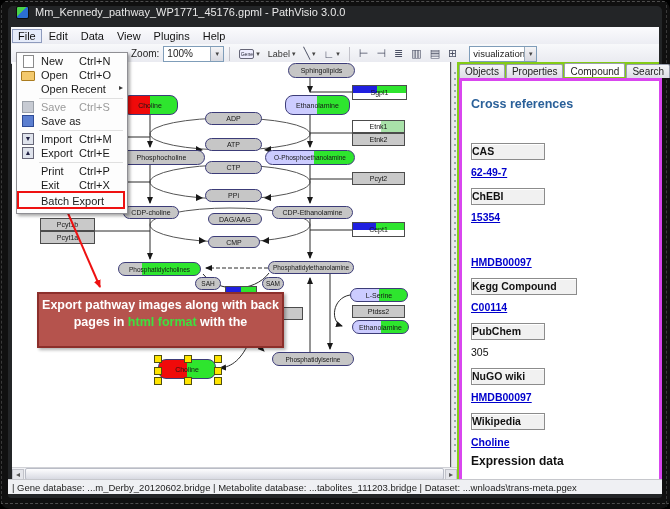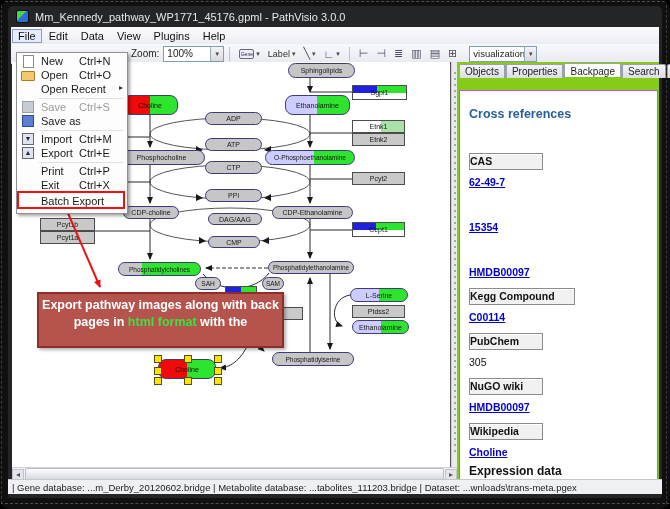--- a/index.html
+++ b/index.html
@@ -4,21 +4,21 @@
 <style>
   html,body{margin:0;padding:0;background:#000;}
   #frame{position:relative;width:670px;height:509px;background:#101010;border-radius:10px;overflow:hidden;
          font-family:"Liberation Sans","DejaVu Sans",sans-serif;}
   .dash-h{position:absolute;left:0;width:670px;border-top:1px dashed #8a8a8a;opacity:.5;}
   .dash-v{position:absolute;top:0;height:509px;border-left:1px dashed #8a8a8a;opacity:.35;}
 
   
   #win{position:absolute;left:8px;top:6px;width:654px;height:492px;background:#232527;border-radius:5px 5px 3px 3px;}
   #titlebar{position:absolute;left:0;top:0;width:654px;height:21px;color:#e8e8e8;font-size:11px;
-            display:flex;align-items:center;padding-left:8px;box-sizing:border-box;}
+            display:flex;align-items:flex-start;padding-left:8px;box-sizing:border-box;}
   #app-icon{width:11px;height:11px;border-radius:2px;margin-right:6px;
             background:linear-gradient(135deg,#4ad24a 45%,#2b6fd4 45%);border:1px solid #0e0e0e;}
   #menubar{position:absolute;left:3px;top:21px;width:648px;height:17px;background:linear-gradient(#fbfbfd,#ecedf3);
            border-bottom:1px solid #c9cad2;display:flex;align-items:center;font-size:11px;color:#111;}
   .menu-item{padding:1px 6px;margin-left:1px;}
   .menu-item.open{background:#e6ecfa;border:1px solid #8e9bbd;padding:0 5px;}
   #toolbar{position:absolute;left:3px;top:38px;width:648px;height:20px;background:linear-gradient(#f8f9fb,#e9eaf0);
            border-bottom:1px solid #c3c4cc;display:flex;align-items:center;font-size:10px;color:#222;
            padding-left:120px;box-sizing:border-box;}
   .tb-sep{width:1px;height:14px;background:#c2c2ca;margin:0 5px;}
@@ -59,22 +59,22 @@
   .sb-arrow{width:12px;height:11px;background:#e4e5ea;border:1px solid #c2c3ca;display:flex;align-items:center;
             justify-content:center;box-sizing:border-box;}
   #hthumb{flex:1;height:10px;margin:0 1px;background:linear-gradient(#fdfdfe,#d8dae2);border:1px solid #b9bcc6;border-radius:2px;}
 
   
   #panel{position:absolute;left:449px;top:56px;width:202px;height:417px;background:#84cc16;}
   #tabs{position:absolute;left:2px;top:2px;height:14px;display:flex;font-size:10px;color:#222;}
   .tab{padding:1px 5px;background:linear-gradient(#f4f5f8,#dddee5);border:1px solid #9aa0ae;border-bottom:none;
        border-radius:2px 2px 0 0;margin-right:1px;}
   .tab.active{background:#fff;position:relative;top:-1px;padding-top:2px;}
-  #panel-content{position:absolute;left:2px;top:16px;width:197px;height:398px;background:#fff;border:1px solid #d946ef;
-                 overflow:hidden;margin-top:12px;}
+  #panel-content{position:absolute;left:2px;top:16px;width:197px;height:398px;background:#fff;border:3px solid #d946ef;
+                 overflow:hidden;}
   #bp-heading{position:absolute;left:9px;top:16px;font-size:12.5px;font-weight:bold;color:#2a6099;}
   .bp-head{position:absolute;left:9px;width:72px;height:13px;background:#f1f1f1;border:1px solid #8c8c8c;
            box-shadow:inset 1px 1px 0 #fff;font-size:10.5px;font-weight:bold;color:#111;padding:1px 0;white-space:nowrap;}
   .bp-head.wide{width:104px;}
   .bp-link{position:absolute;left:9px;font-size:10.5px;font-weight:bold;color:#0000cc;text-decoration:underline;}
   .bp-val{position:absolute;left:9px;font-size:10.5px;color:#111;}
   #bp-footer{position:absolute;left:9px;top:373px;font-size:12px;font-weight:bold;color:#111;}
 
   
   #statusbar{position:absolute;left:0px;top:473px;width:654px;height:15px;background:#eff0f3;border-top:1px solid #c6c7cc;
@@ -275,30 +275,31 @@
     <div id="hscroll">
       <div class="sb-arrow">◂</div>
       <div id="hthumb"></div>
       <div class="sb-arrow">▸</div>
     </div>
 
     <div id="panel">
       <div id="tabs">
         <span class="tab">Objects</span>
         <span class="tab">Properties</span>
-        <span class="tab active">Backpage</span>
+        <span class="tab active">Compound</span>
         <span class="tab">Search</span>
         <span class="tab">Legend</span>
       </div>
       <div id="panel-content">
         <div id="bp-heading">Cross references</div>
 
         <div class="bp-head" style="top:62px">CAS</div>
         <a class="bp-link" style="top:85px">62-49-7</a>
 
+        <div class="bp-head" style="top:107px">ChEBI</div>
         <a class="bp-link" style="top:130px">15354</a>
 
         <a class="bp-link" style="top:175px">HMDB00097</a>
 
         <div class="bp-head wide" style="top:197px">Kegg Compound</div>
         <a class="bp-link" style="top:220px">C00114</a>
 
         <div class="bp-head" style="top:242px">PubChem</div>
         <span class="bp-val" style="top:265px">305</span>
 

